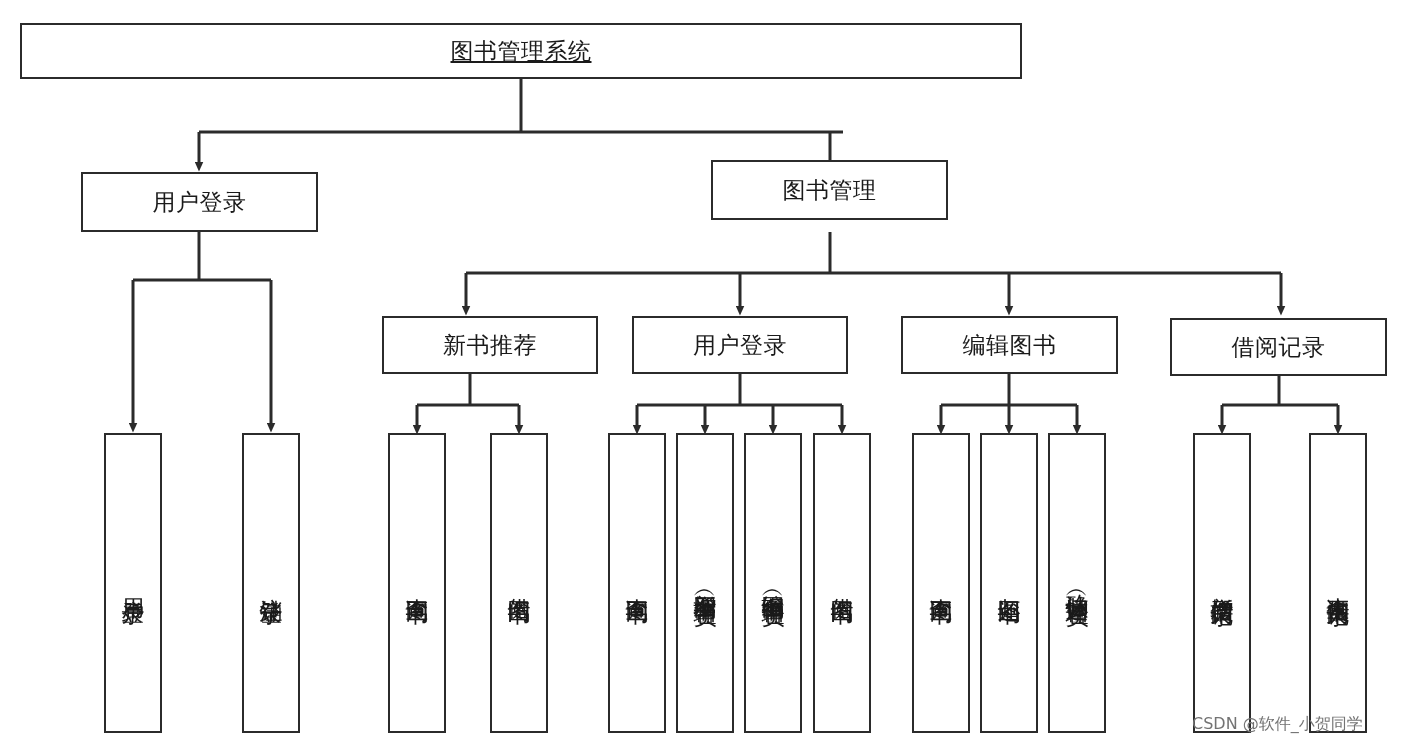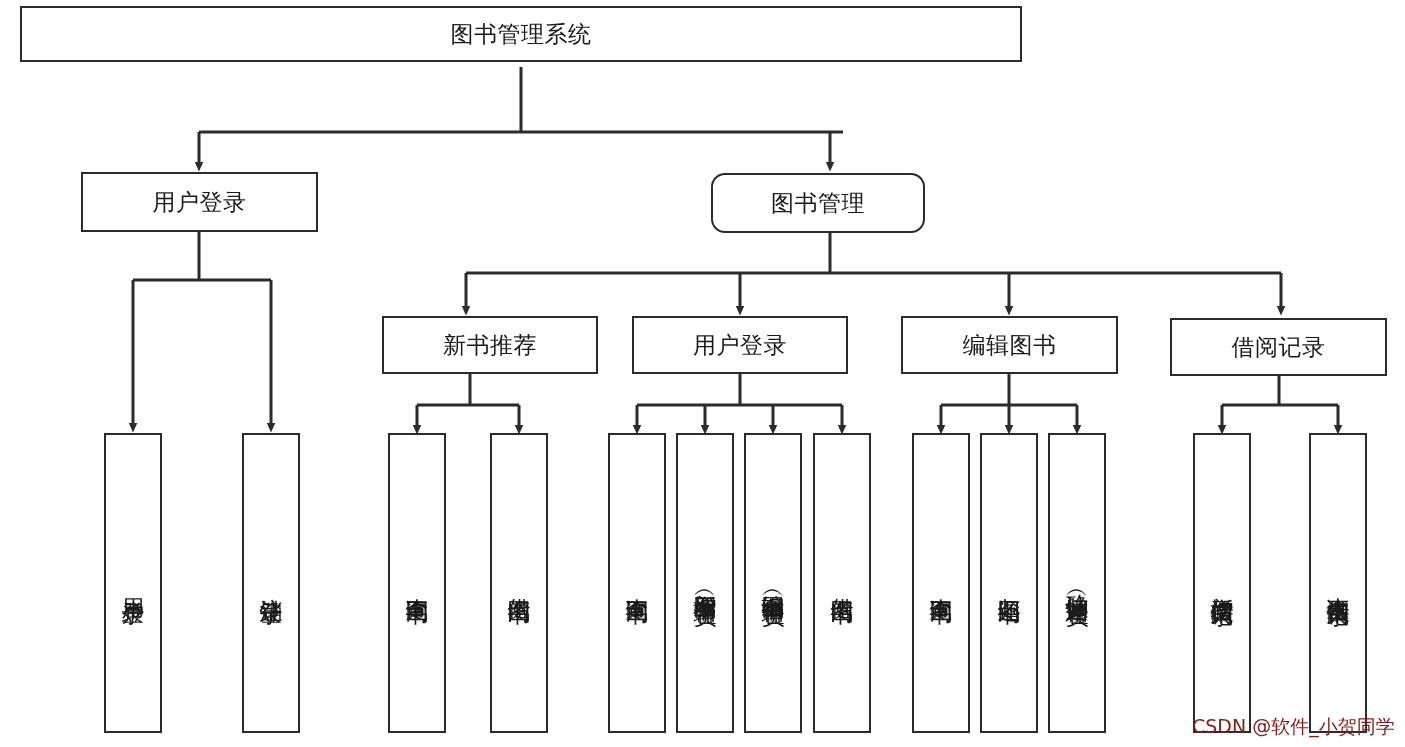--- a/index.html
+++ b/index.html
@@ -48,22 +48,22 @@
     text-orientation:upright;
     font-size:23px;
     line-height:1.18;
     letter-spacing:1.5px;
     max-height:100%;
   }
   #watermark{
     position:absolute;
     left:1192px;
     top:714px;
-    font-size:19px;
-    color:#7f1d1d;
+    font-size:16px;
+    color:#737373;
     white-space:nowrap;
     z-index:3;
     font-family:"DejaVu Sans","Liberation Sans",sans-serif;
   }
 </style>
 </head>
 <body>
 
 <div id="canvas">
 
@@ -110,28 +110,28 @@
       <path d="M1009,405 L1009,426" marker-end="url(#arrow)"></path>
       <path d="M1077,405 L1077,426" marker-end="url(#arrow)"></path>
 
       <path d="M1279,374 L1279,405"></path>
       <path d="M1222,405 L1338,405"></path>
       <path d="M1222,405 L1222,426" marker-end="url(#arrow)"></path>
       <path d="M1338,405 L1338,426" marker-end="url(#arrow)"></path>
     </g>
   </svg>
 
-  <div class="node horizontal" style="left:20px;top:6px;width:1002px;height:56px;">
+  <div class="node horizontal" style="left:20px;top:23px;width:1002px;height:56px;text-decoration:underline;">
     <span class="label">图书管理系统</span>
   </div>
 
   <div class="node horizontal" style="left:81px;top:172px;width:237px;height:60px;">
     <span class="label">用户登录</span>
   </div>
-  <div class="node horizontal" style="left:711px;top:173px;width:214px;height:60px;border-radius:14px;">
+  <div class="node horizontal" style="left:711px;top:160px;width:237px;height:60px;">
     <span class="label">图书管理</span>
   </div>
 
   <div class="node horizontal" style="left:362px;top:316px;width:216px;height:58px;margin-left:20px;">
     <span class="label">新书推荐</span>
   </div>
   <div class="node horizontal" style="left:632px;top:316px;width:216px;height:58px;">
     <span class="label">用户登录</span>
   </div>
   <div class="node horizontal" style="left:901px;top:316px;width:217px;height:58px;">

